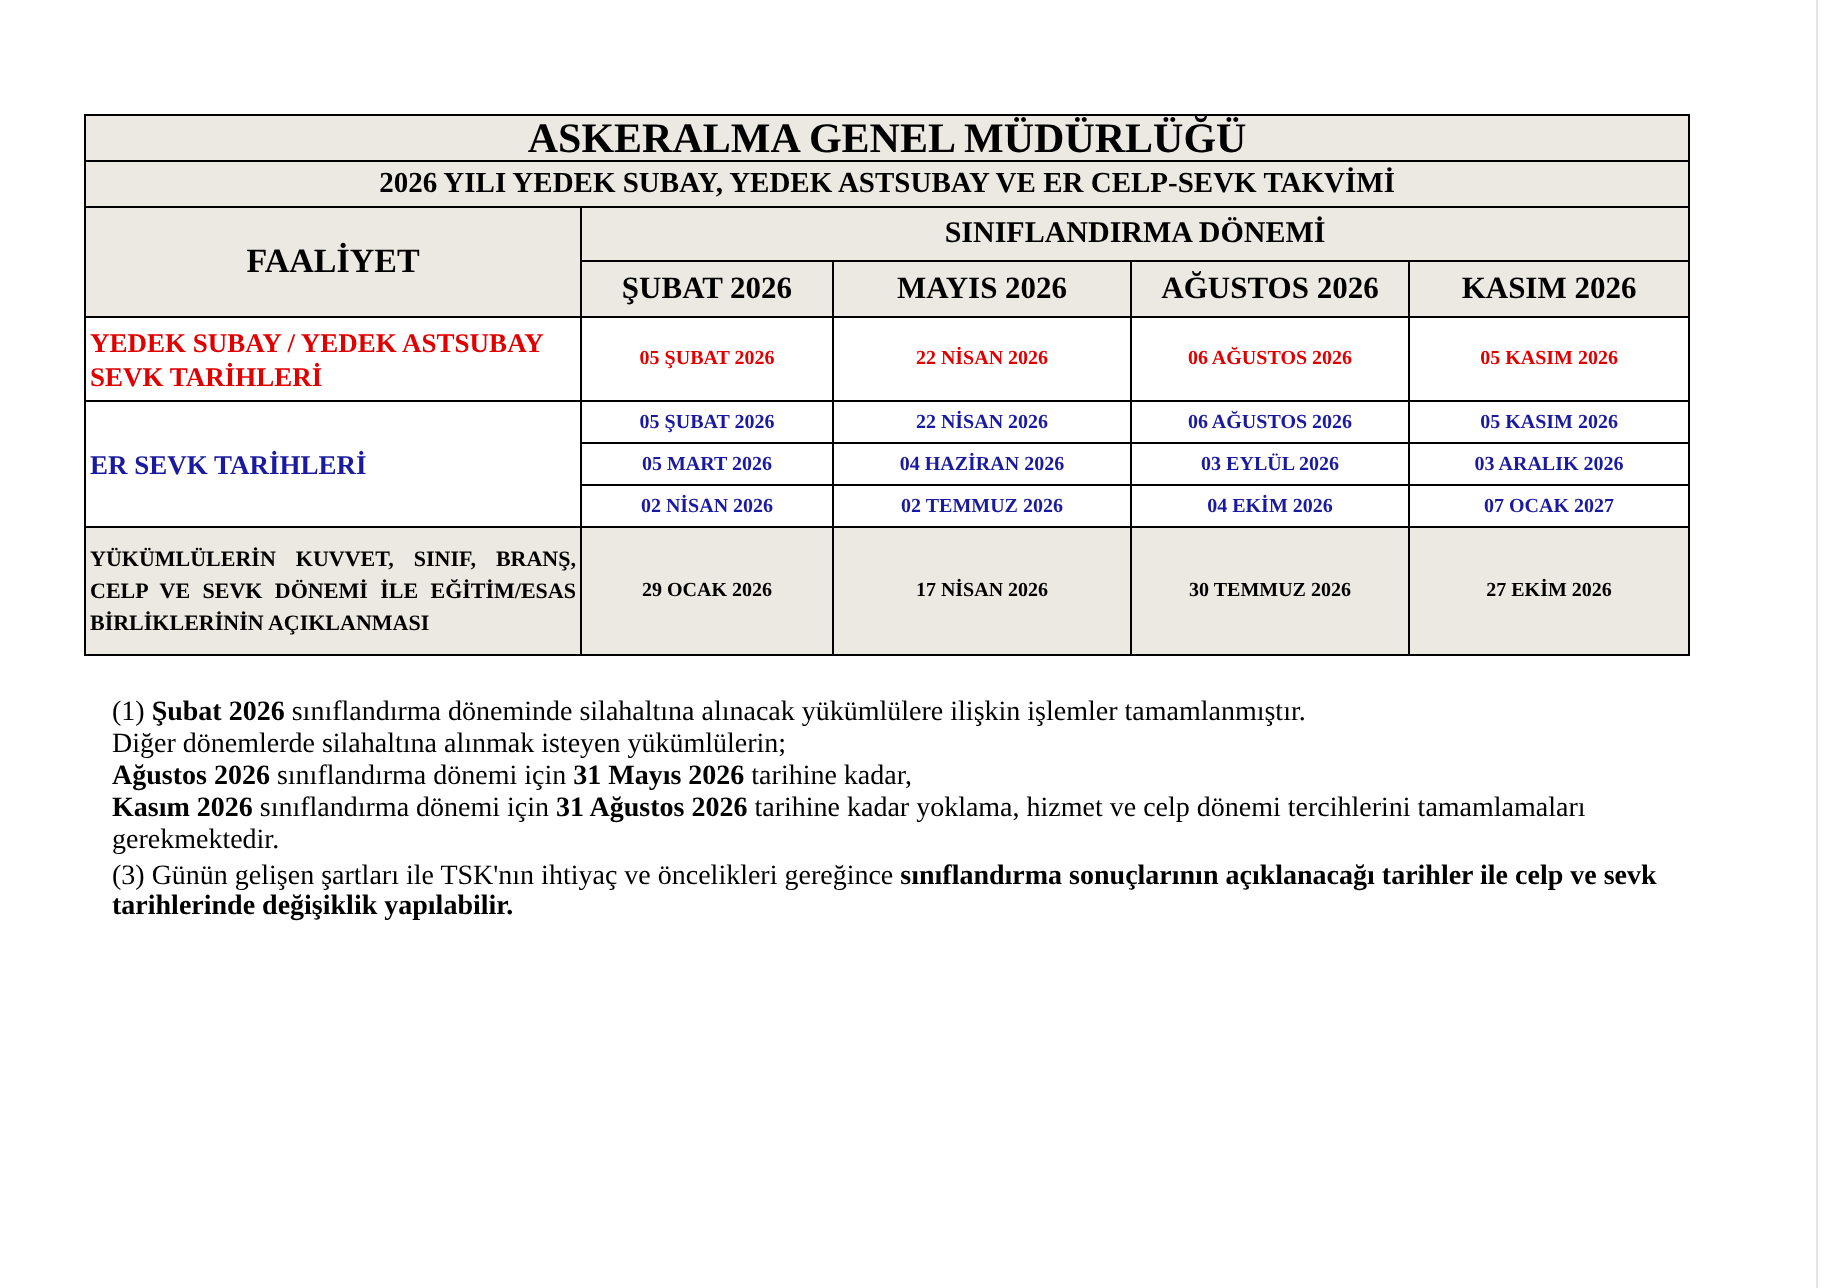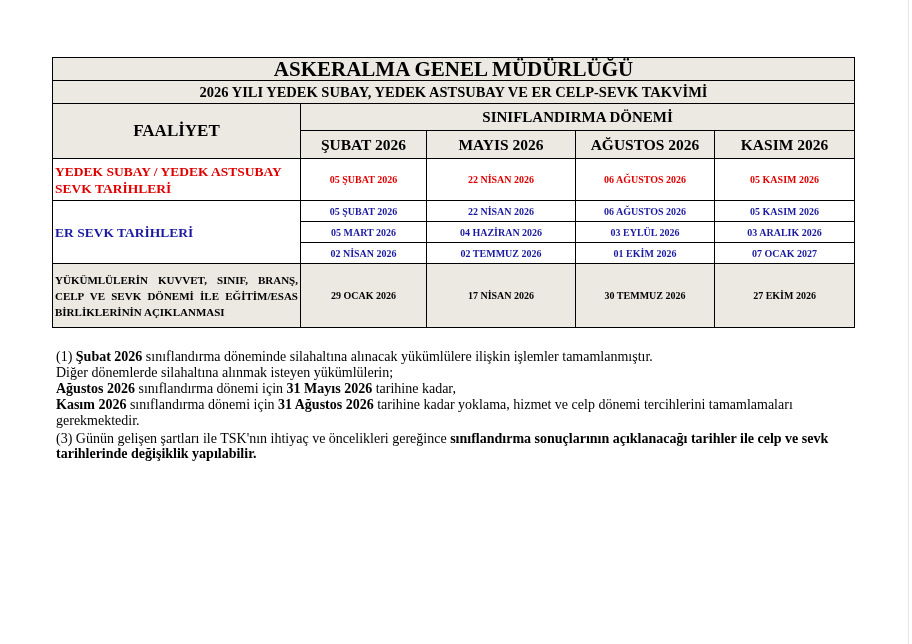--- a/index.html
+++ b/index.html
@@ -2,21 +2,21 @@
 <html><head>
 <meta charset="utf-8">
 <style>
   html, body { margin: 0; padding: 0; }
   body {
     width: 912px; height: 644px; background: #ffffff; position: relative; overflow: hidden;
     font-family: "Liberation Serif", serif; color: #000;
   }
   .edge-line { position: absolute; left: 908px; top: 0; width: 1px; height: 644px; background: #e6e6e6; }
   table.cal {
-    position: absolute; left: 52px; top: 57px; width: 802px;
+    position: absolute; left: 42px; top: 57px; width: 802px;
     border-collapse: collapse; table-layout: fixed;
   }
   table.cal td { border: 1.5px solid #000; padding: 0; font-weight: bold; text-align: center; vertical-align: middle; }
   .shade { background: #ece9e3; }
   .title { font-size: 21px; height: 22px; line-height: 22px; }
   .subtitle { font-size: 14.5px; height: 22px; line-height: 22px; }
   .faaliyet { font-size: 17px; }
   .sinif { font-size: 15px; height: 26px; }
   .period { font-size: 15.5px; height: 27px; }
   .red { color: #e00000; }
@@ -83,21 +83,21 @@
   </tr>
   <tr class="r-er">
     <td class="date blue">05 MART 2026</td>
     <td class="date blue">04 HAZİRAN 2026</td>
     <td class="date blue">03 EYLÜL 2026</td>
     <td class="date blue">03 ARALIK 2026</td>
   </tr>
   <tr class="r-er">
     <td class="date blue">02 NİSAN 2026</td>
     <td class="date blue">02 TEMMUZ 2026</td>
-    <td class="date blue">01 EKİM 2026</td>
+    <td class="date blue">04 EKİM 2026</td>
     <td class="date blue">07 OCAK 2027</td>
   </tr>
 
   <tr class="r-ac">
     <td class="shade justify">YÜKÜMLÜLERİN KUVVET, SINIF, BRANŞ, CELP VE SEVK DÖNEMİ İLE EĞİTİM/ESAS BİRLİKLERİNİN AÇIKLANMASI</td>
     <td class="shade date">29 OCAK 2026</td>
     <td class="shade date">17 NİSAN 2026</td>
     <td class="shade date">30 TEMMUZ 2026</td>
     <td class="shade date">27 EKİM 2026</td>
   </tr>

